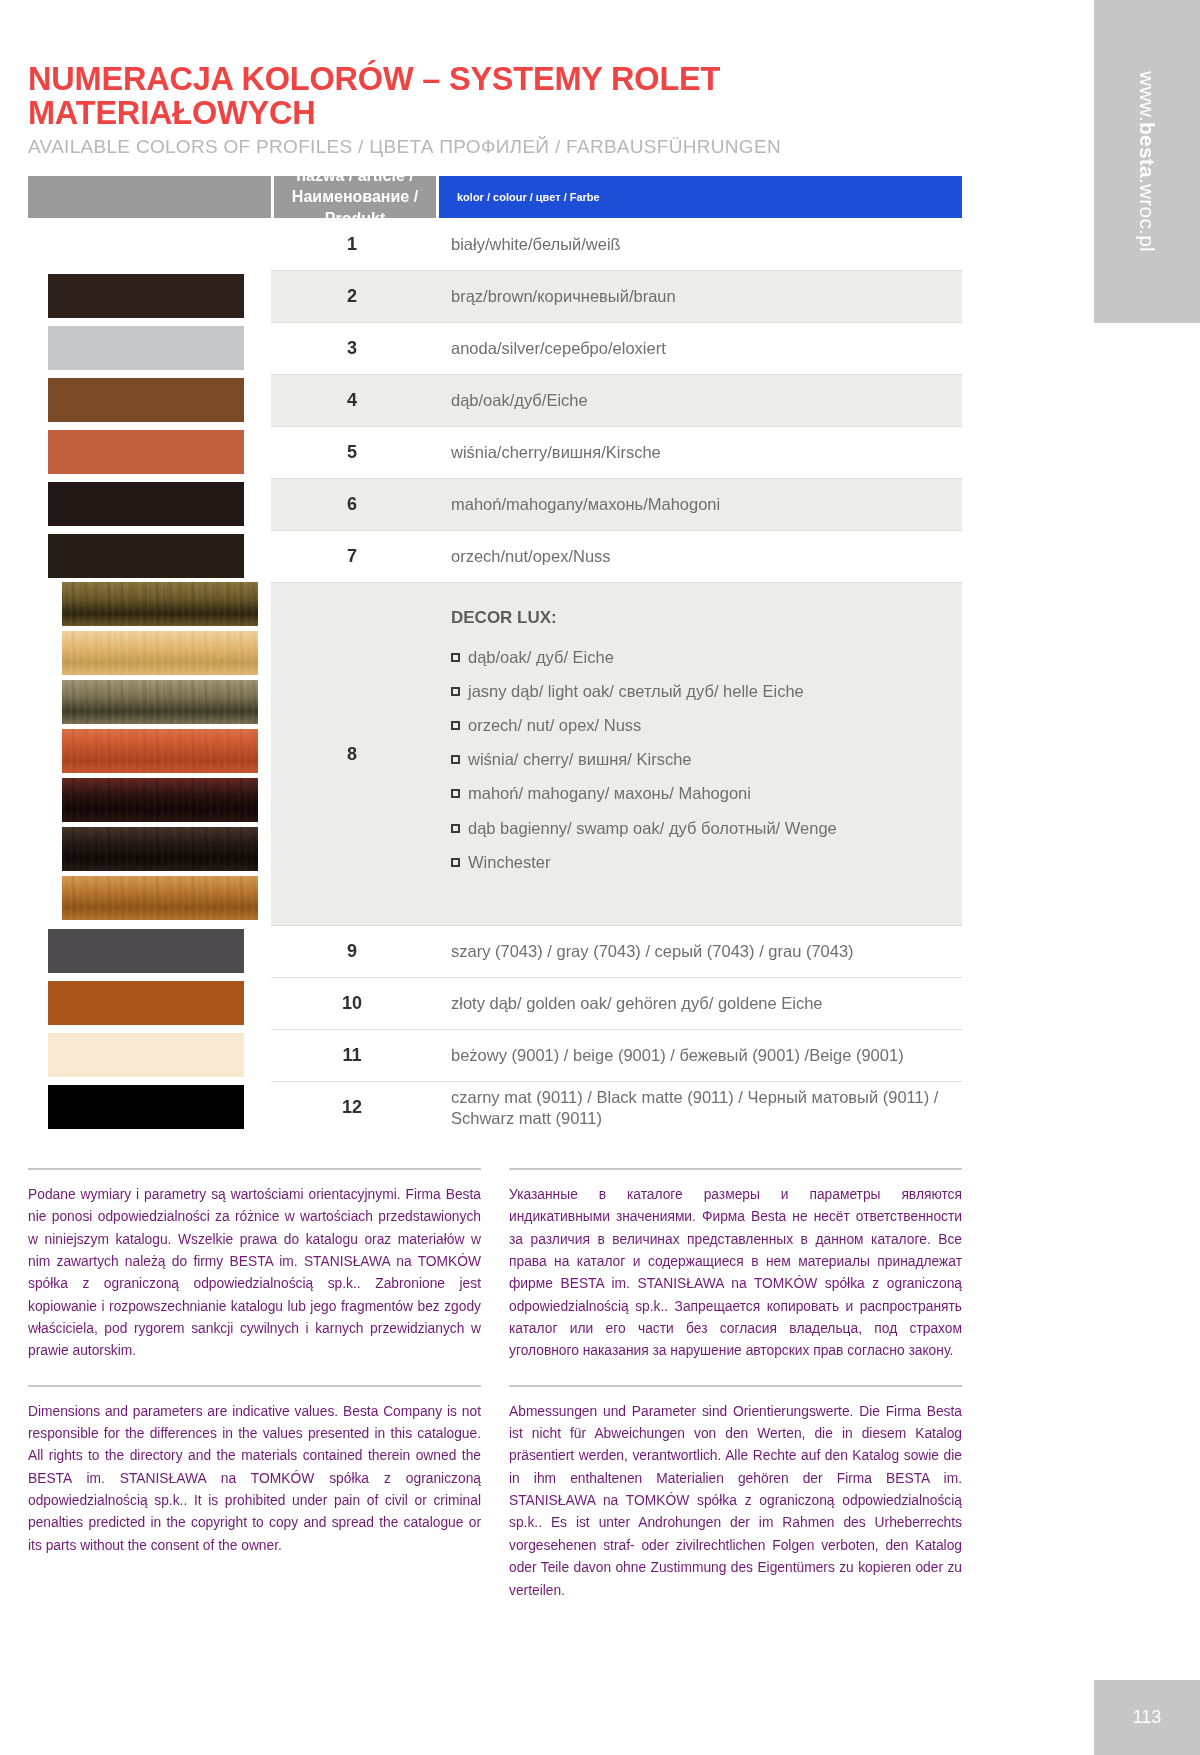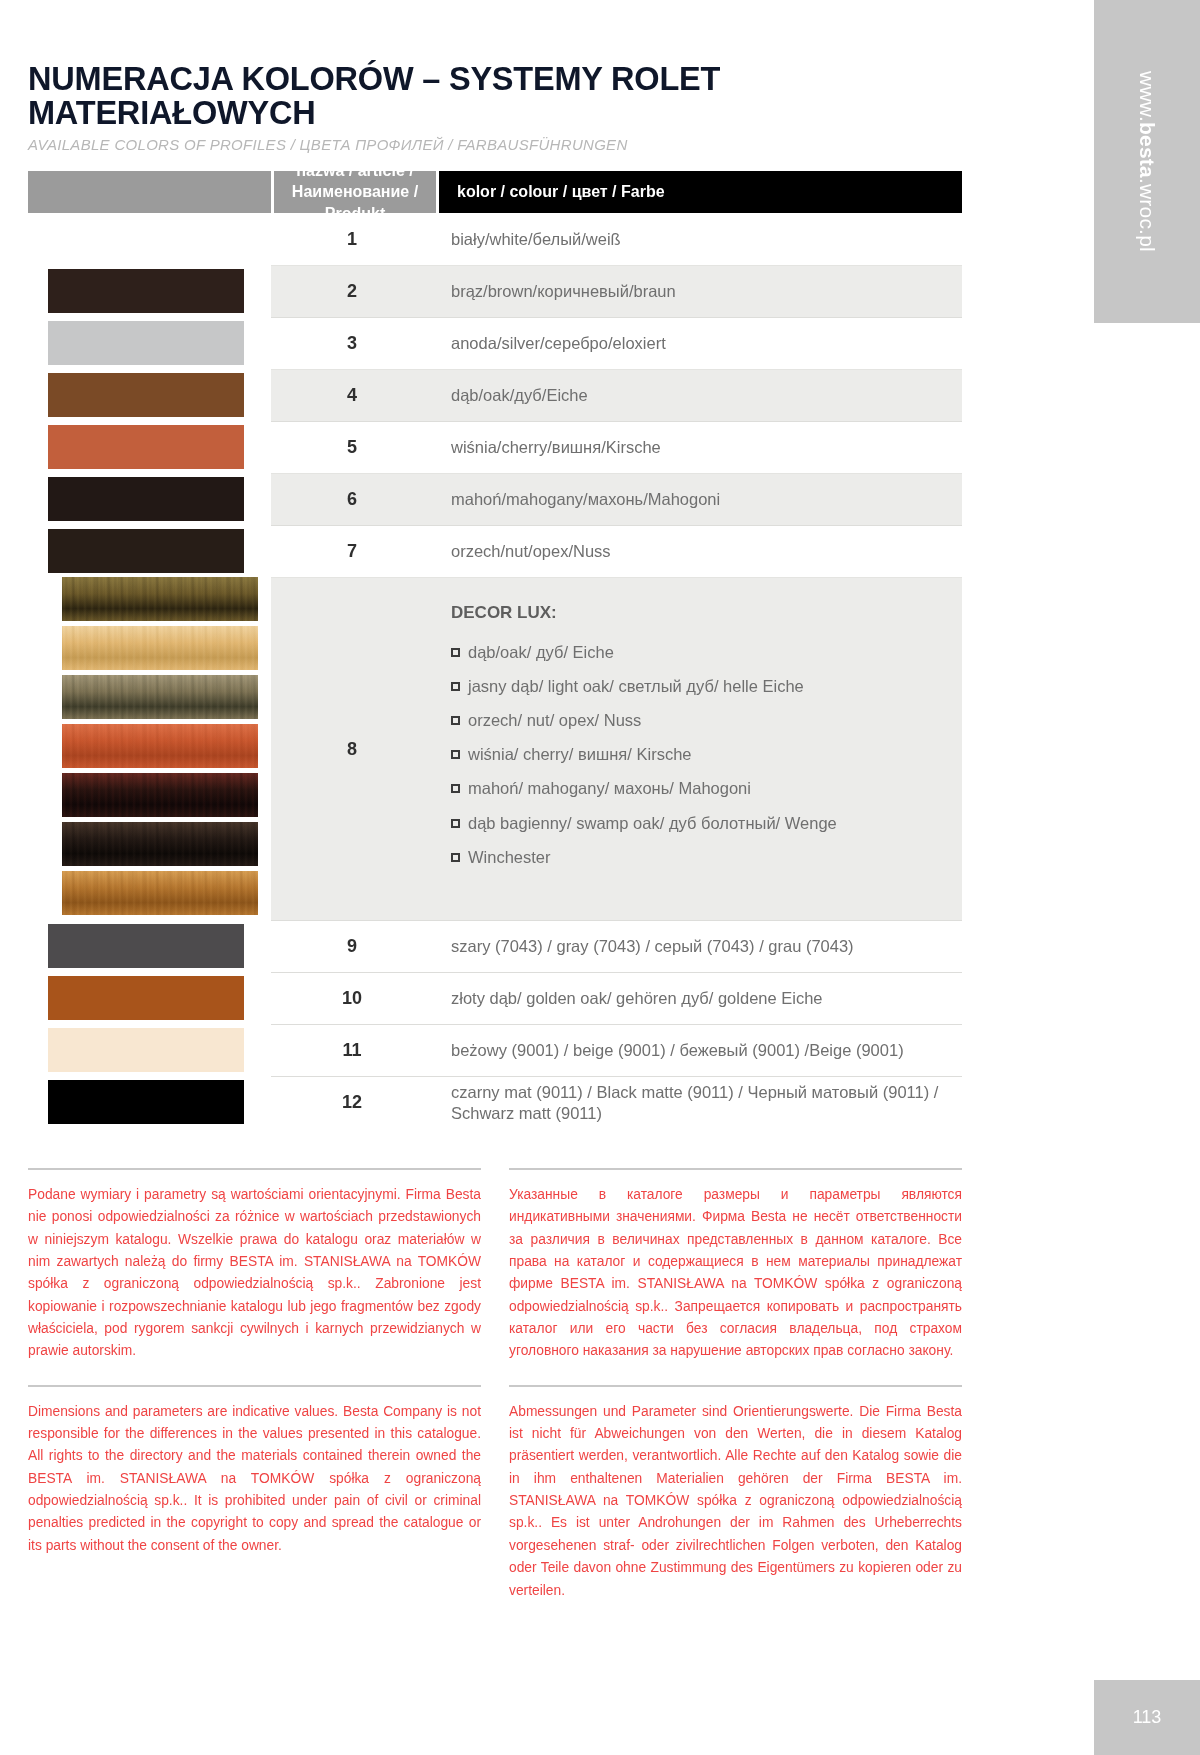--- a/index.html
+++ b/index.html
@@ -58,53 +58,52 @@
     left: 28px;
     top: 0;
     width: 934px;
   }
   .main-title {
     margin: 0;
     padding-top: 62px;
     font-size: 32.5px;
     font-weight: bold;
     letter-spacing: -0.2px;
-    color: #0f172a;
+    color: #ef4444;
     line-height: 1.05;
   }
   .sub-title {
     margin: 0;
     padding-top: 6px;
-    font-size: 15px;
+    font-size: 19px;
     color: #b7b7b7;
     letter-spacing: .3px;
     font-weight: 300;
-    font-style: italic;
   }
 
   
   .color-table {
     margin-top: 18px;
     position: relative;
   }
   .thead {
     display: flex;
     height: 42px;
     gap: 3px;
   }
   .th-swatch { width: 243px; background: #9b9b9b; }
   .th-name {
     width: 162px; background: #9b9b9b;
     color: #fff; font-size: 16px; font-weight: bold;
     display: flex; flex-direction: column; justify-content: center;
     align-items: center; line-height: 1.35; text-align: center;
   }
   .th-colour {
-    flex: 1; background: #000000;
-    color: #fff; font-size: 16px; font-weight: bold;
+    flex: 1; background: #1d4ed8;
+    color: #fff; font-size: 11px; font-weight: bold;
     display: flex; align-items: center;
     padding-left: 18px;
   }
 
   .trow {
     display: flex;
     align-items: stretch;
     position: relative;
   }
   .trow.zebra .cell-num,
@@ -198,21 +197,21 @@
   .legal-col { width: 453px; }
   .legal-rule {
     height: 2px;
     background: #c9c9c9;
     margin-bottom: 14px;
   }
   .legal-p {
     margin: 0;
     font-size: 13.8px;
     line-height: 1.62;
-    color: #ef4444;
+    color: #701a75;
     text-align: justify;
     font-weight: 300;
   }
   .legal-block-2 { margin-top: 22px; }
 </style>
 </head>
 <body>
 
 <div class="brand-band">
   <div class="brand-band-text">

